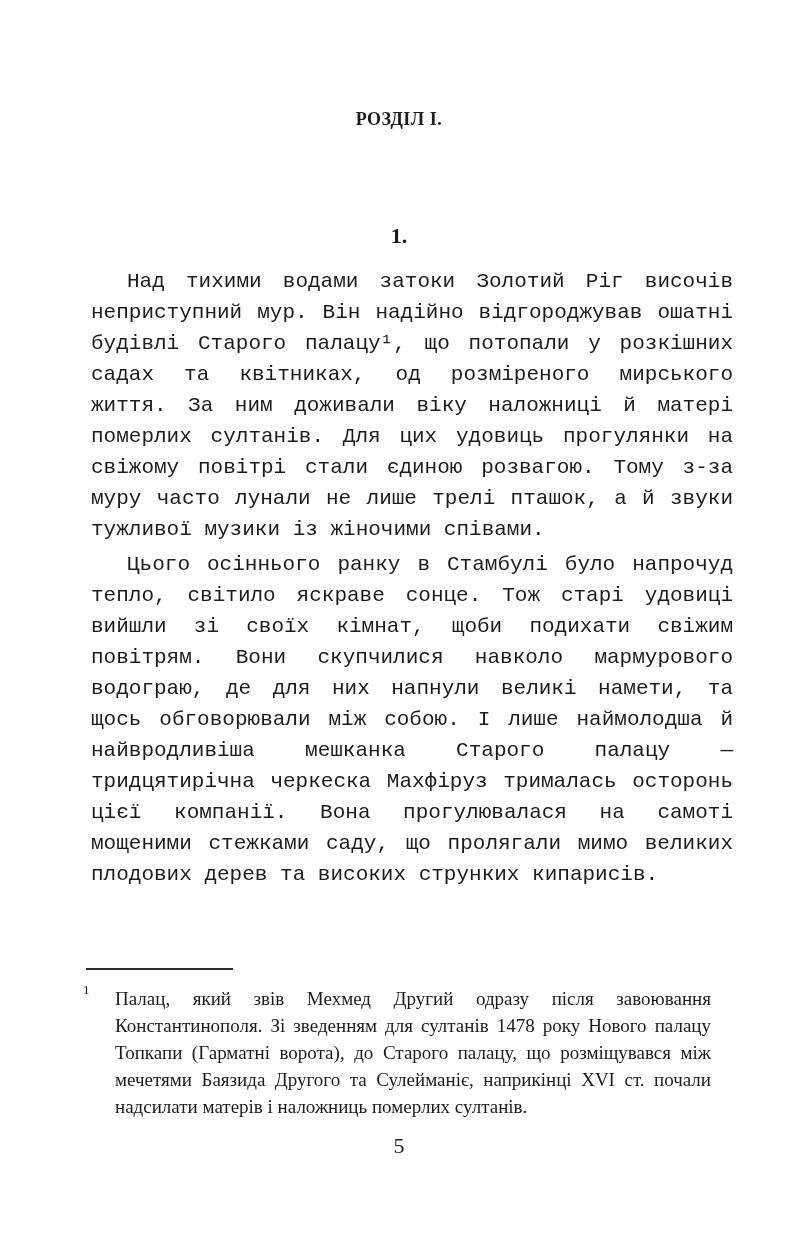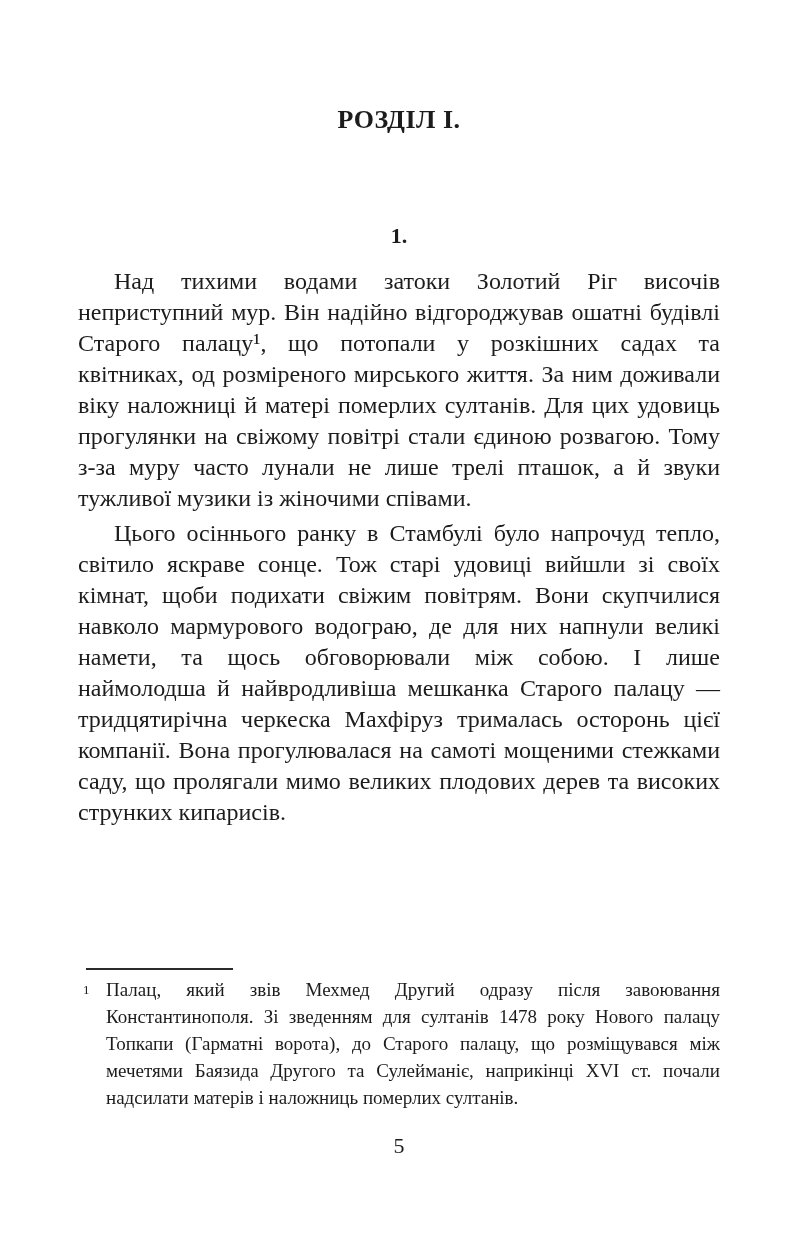--- a/index.html
+++ b/index.html
@@ -17,41 +17,42 @@
     font-family: "Liberation Serif", "DejaVu Serif", serif;
     overflow: hidden;
   }
   .chapter-heading {
     position: absolute;
     top: 97px;
     left: 0;
     right: 0;
     text-align: center;
     font-weight: bold;
-    font-size: 26px;
+    font-size: 18px;
     line-height: 45px;
     letter-spacing: 0.5px;
   }
   .section-number {
     position: absolute;
     top: 223px;
     left: 0;
     right: 0;
     text-align: center;
     font-weight: bold;
     font-size: 22px;
   }
   .body-text {
     position: absolute;
     top: 266px;
-    left: 78px;
+    left: 91px;
     width: 642px;
-    font-size: 24px;
+    font-size: 21px;
     line-height: 31px;
     text-align: justify;
+    font-family: Liberation Mono, monospace;
   }
   .body-text p {
     margin: 0 0 4px 0;
     text-indent: 36px;
   }
   .body-text p.continues {
     text-align-last: justify;
   }
   .footnote-area {
     position: absolute;
@@ -72,21 +73,21 @@
   .fn-marker {
     flex: 0 0 28px;
     font-size: 13px;
     line-height: 27px;
     vertical-align: super;
     padding-left: 5px;
     box-sizing: border-box;
   }
   .fn-text {
     flex: 1 1 auto;
-    margin: 0;
+    margin: 9px;
     font-size: 19px;
     line-height: 27px;
     text-align: justify;
   }
   .page-number {
     position: absolute;
     top: 1133px;
     left: 0;
     right: 0;
     text-align: center;

